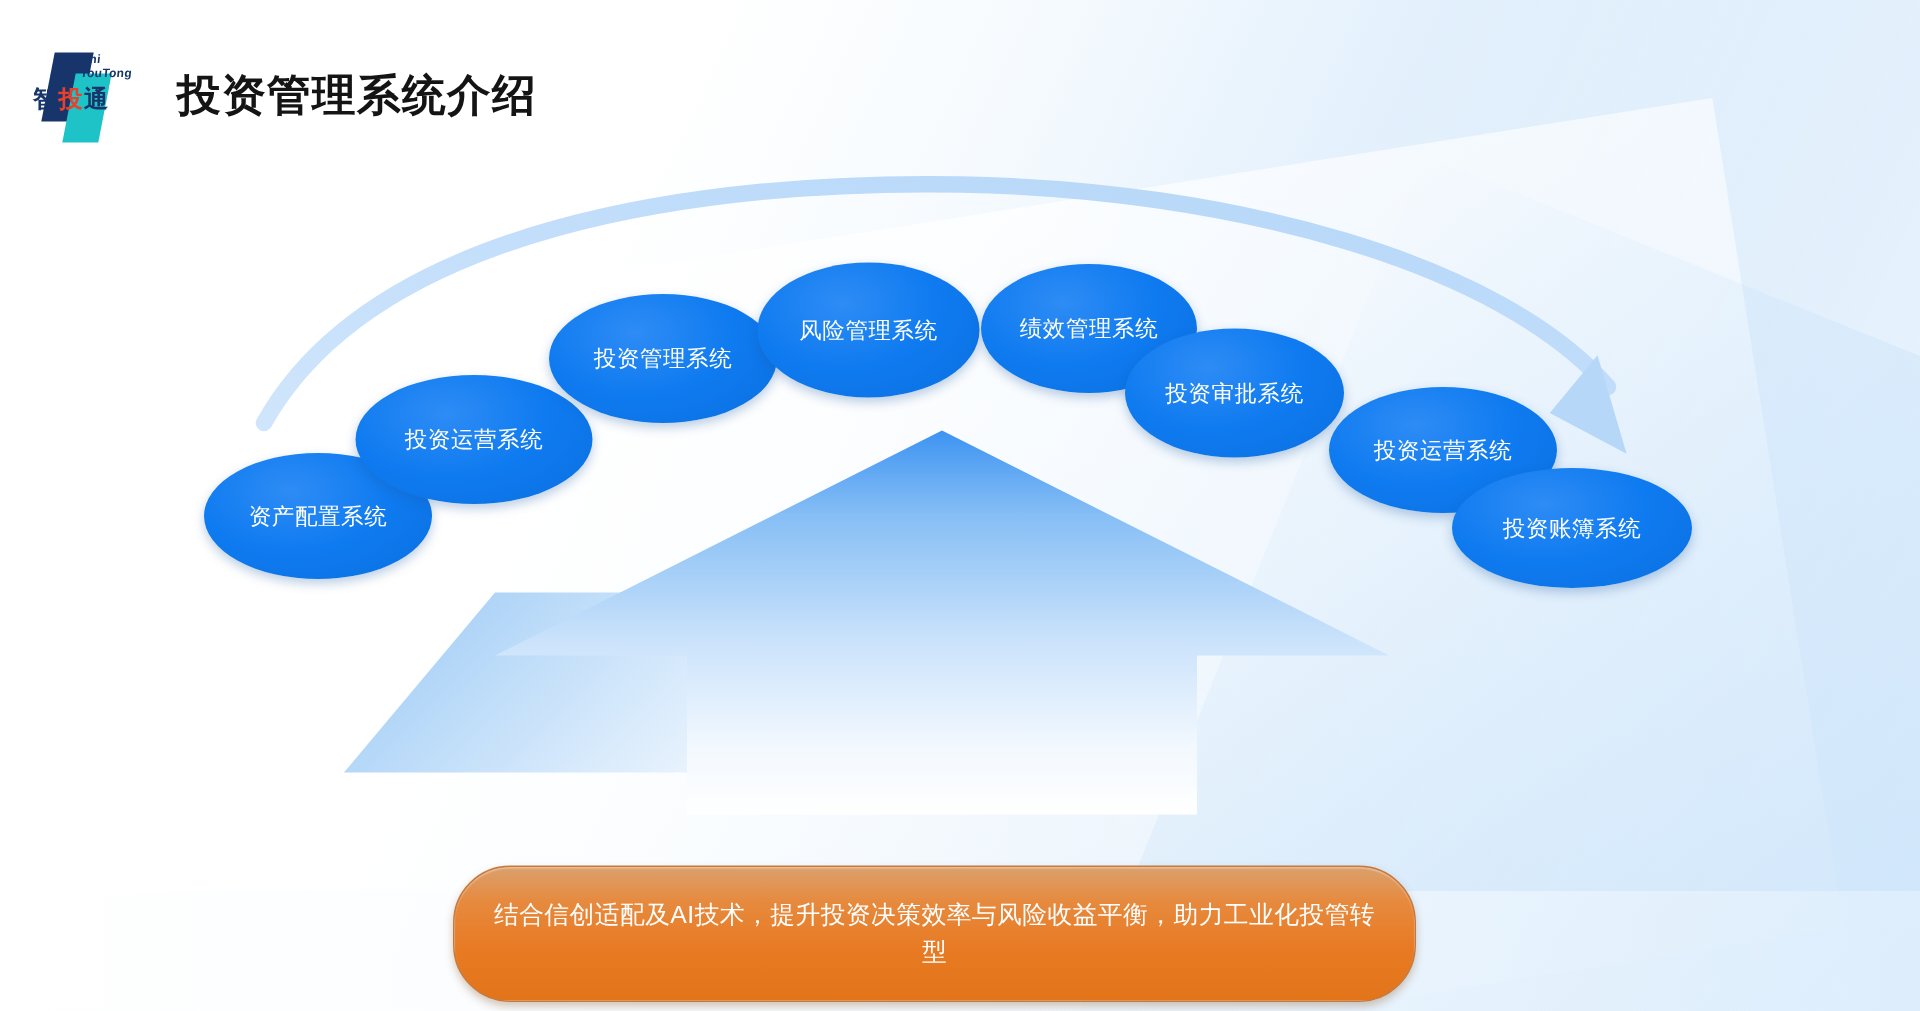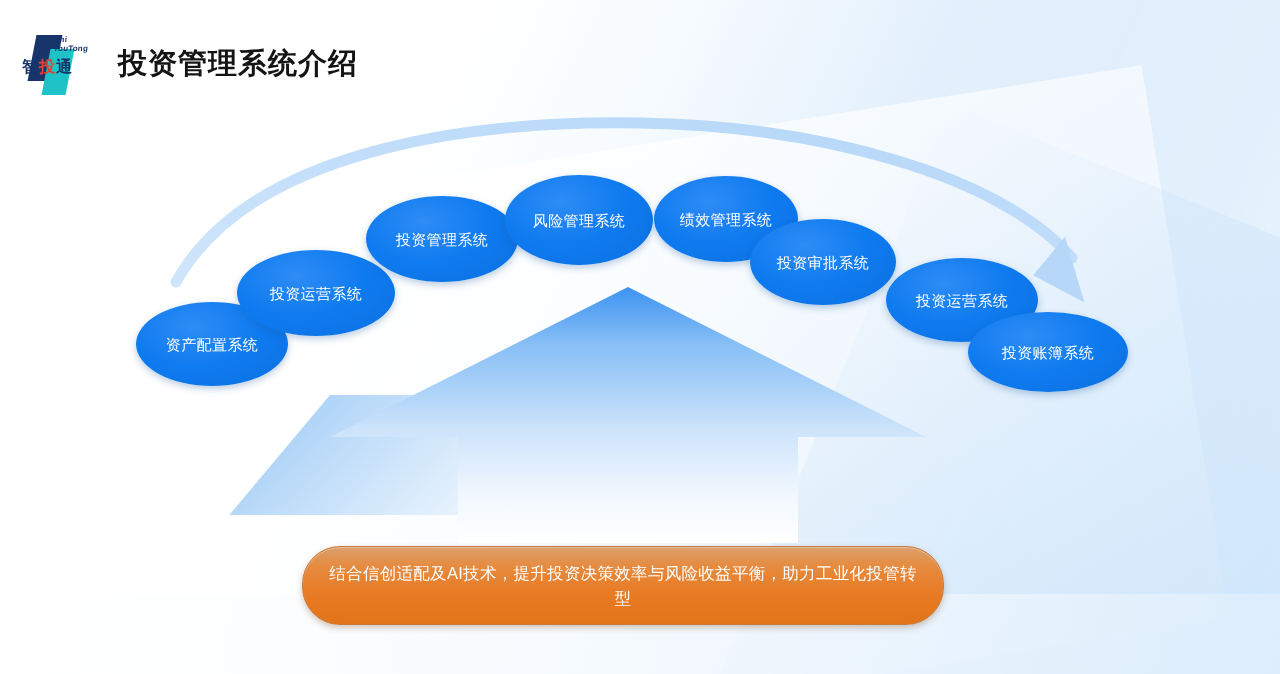--- a/index.html
+++ b/index.html
@@ -192,23 +192,23 @@
     letter-spacing: 0.4px;
     box-sizing: border-box;
     padding: 0 10px;
   }
   .node span { display: block; width: 100%; }
 
   
   .banner {
     position: absolute;
     left: 302px;
-    top: 546px;
+    top: 577px;
     width: 642px;
-    height: 79px;
+    height: 91px;
     border-radius: 38px;
     background: linear-gradient(180deg, #dba06d 0%, #e68a3e 26%, #e87a23 62%, #e2741a 100%);
     border: 1px solid #c6793d;
     box-shadow: 0 3px 6px rgba(120,70,20,0.30), inset 0 1px 1px rgba(255,255,255,0.35);
     display: flex;
     align-items: center;
     justify-content: center;
     box-sizing: border-box;
     padding: 0 22px;
   }

